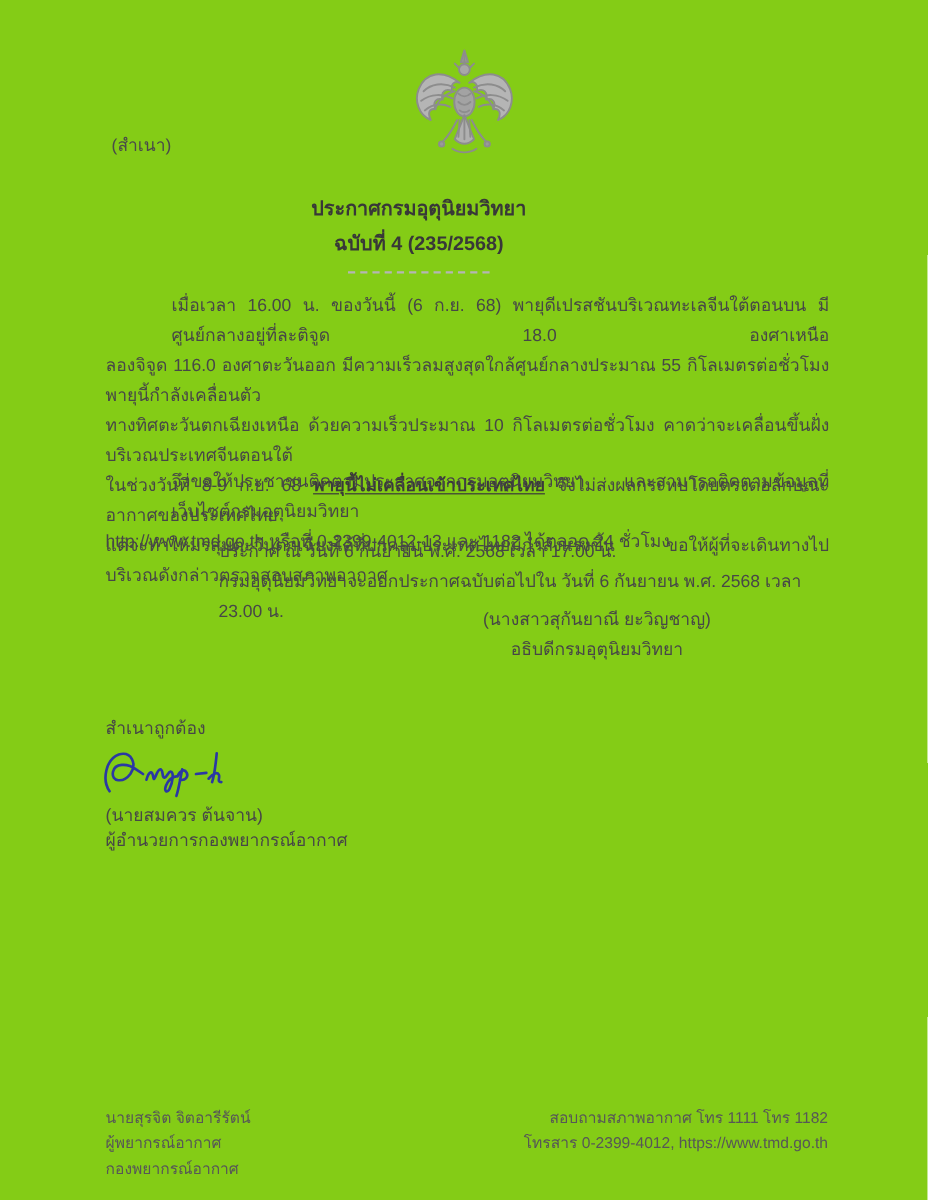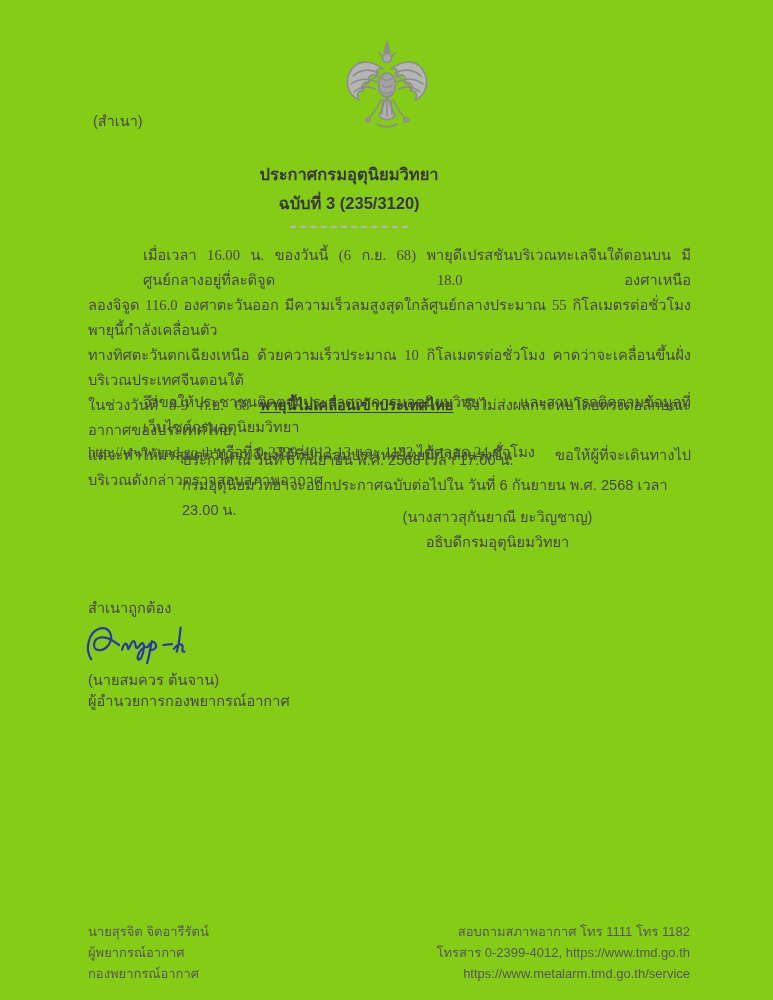--- a/index.html
+++ b/index.html
@@ -28,21 +28,21 @@
     font-size:16.5px; font-weight:700; line-height:29px;
   }
   .dashed-divider {
     width:118px; margin:8px auto 0 auto;
     border-top:2px dashed #b5b5b5;
   }
   .para {
     position:absolute; left:88px; width:603px;
     font-size:14.6px; line-height:25px; color:#474747;
   }
-  .para .line { white-space:nowrap;font-family:Liberation Serif, serif; }
+  .para .line { white-space:nowrap; }
   .para .just { text-align:justify; text-align-last:justify; white-space:normal; }
   .indent { padding-left:55px; }
   .p1 { top:243px; }
   .p2 { top:390px; }
   .u-bold {
     font-weight:700; color:#3a3a3a;
     text-decoration:underline;
     text-underline-offset:2px;
   }
   .date-block {
@@ -104,21 +104,21 @@
         <path d="M42 64 C38 72 35 77 30 82 M54 64 C58 72 61 77 66 82"></path>
         <circle cx="29" cy="84" r="2.2" fill="#9a9a9a"></circle>
         <circle cx="67" cy="84" r="2.2" fill="#9a9a9a"></circle>
         <path d="M38 88 C44 92 52 92 58 88"></path>
       </g>
     </svg>
   </div>
 
   <div class="title-block">
     <div class="title-line">ประกาศกรมอุตุนิยมวิทยา</div>
-    <div class="title-line">ฉบับที่ 3 (235/3120)</div>
+    <div class="title-line">ฉบับที่ 4 (235/2568)</div>
     <div class="dashed-divider"></div>
   </div>
 
   <div class="para p1">
     <div class="line just indent">เมื่อเวลา 16.00 น. ของวันนี้ (6 ก.ย. 68) พายุดีเปรสชันบริเวณทะเลจีนใต้ตอนบน มีศูนย์กลางอยู่ที่ละติจูด 18.0 องศาเหนือ</div>
     <div class="line just">ลองจิจูด 116.0 องศาตะวันออก มีความเร็วลมสูงสุดใกล้ศูนย์กลางประมาณ 55 กิโลเมตรต่อชั่วโมง พายุนี้กำลังเคลื่อนตัว</div>
     <div class="line just">ทางทิศตะวันตกเฉียงเหนือ ด้วยความเร็วประมาณ 10 กิโลเมตรต่อชั่วโมง คาดว่าจะเคลื่อนขึ้นฝั่งบริเวณประเทศจีนตอนใต้</div>
     <div class="line just"><span>ในช่วงวันที่ 8-9 ก.ย. 68 </span><span class="u-bold">พายุนี้ไม่เคลื่อนเข้าประเทศไทย</span><span> จึงไม่ส่งผลกระทบโดยตรงต่อลักษณะอากาศของประเทศไทย</span></div>
     <div class="line just">แต่จะทำให้มรสุมตะวันตกเฉียงใต้ที่ปกคลุมประเทศไทยมีกำลังแรงขึ้น ขอให้ผู้ที่จะเดินทางไปบริเวณดังกล่าวตรวจสอบสภาพอากาศ</div>
   </div>
@@ -155,16 +155,15 @@
 
   <div class="footer-left">
     <div>นายสุรจิต จิตอารีรัตน์</div>
     <div>ผู้พยากรณ์อากาศ</div>
     <div>กองพยากรณ์อากาศ</div>
   </div>
 
   <div class="footer-right">
     <div>สอบถามสภาพอากาศ โทร 1111 โทร 1182</div>
     <div>โทรสาร 0-2399-4012, https://www.tmd.go.th</div>
-    <div>https://www.metalarm.tmd.go.th/service</div>
   </div>
 
 </div>
 
 </body></html>

